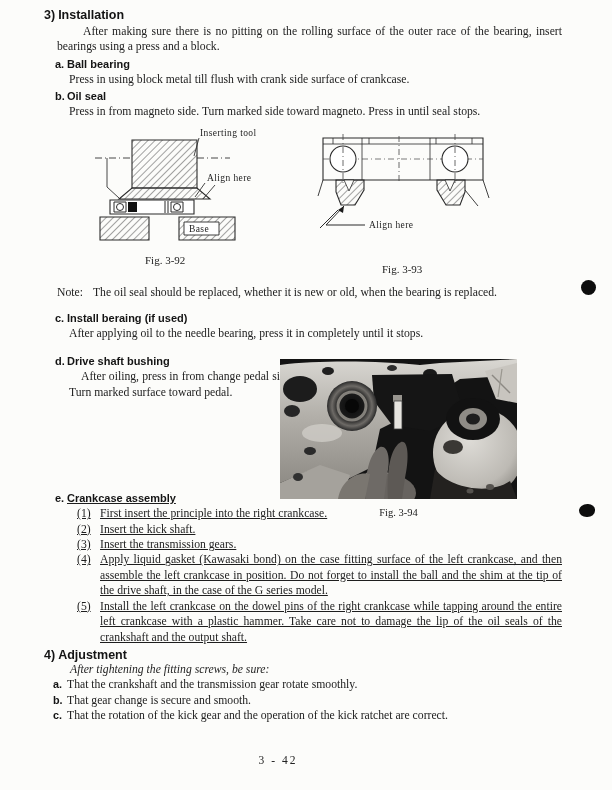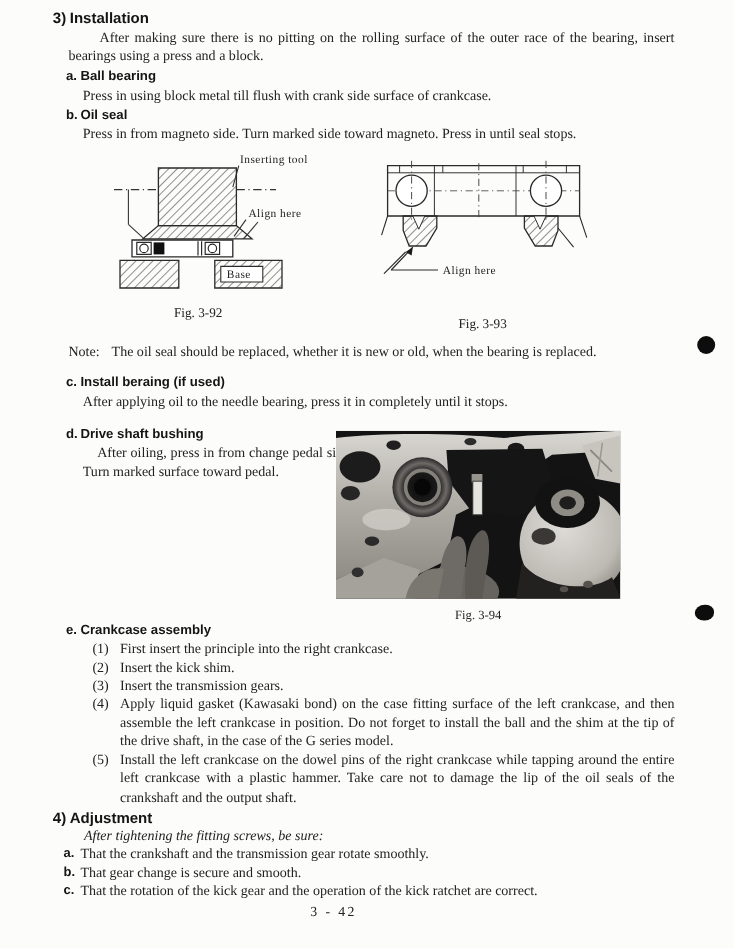--- a/index.html
+++ b/index.html
@@ -17,21 +17,21 @@
   p{margin:0;}
   .body,.sub-body,.step-text,.note,.adj-text{font-size:11.7px;line-height:15.4px;color:#222;}
   .intro{margin-left:13px;text-indent:26px;text-align:justify;margin-top:2px;}
   .sub{margin-left:11px;margin-top:2px;}
   .sub-body{margin-left:14px;text-align:justify;}
   .d-body{width:225px;text-indent:12px;}
   .note{margin-top:9px;margin-left:13px;}
   .note-label{margin-right:10px;}
   .sub-c{margin-top:11px;}
   .sub-d{margin-top:13px;}
-  .sub-e{margin-top:117px;}
+  .sub-e{margin-top:91px;text-decoration:underline;}
   .steps{margin-left:22px;}
   .step{display:flex;}
   .step-num{flex:none;width:23px;font-size:11.7px;line-height:15.4px;}
   .step-text{flex:1;text-align:justify;}
 
   
   .figures-row{display:flex;margin-top:5px;margin-left:48px;}
   .fig{margin:0;padding:0;}
   .fig93{margin-left:18px;margin-top:3px;}
   .fig-caption{font-size:11px;line-height:14px;color:#222;margin-top:2px;}
@@ -189,21 +189,21 @@
       <div class="sub-head">
         <span class="sub-label">e.</span><span>Crankcase assembly</span>
       </div>
       <div class="steps">
         <div class="step">
           <span class="step-num">(1)</span>
           <span class="step-text">First insert the principle into the right crankcase.</span>
         </div>
         <div class="step">
           <span class="step-num">(2)</span>
-          <span class="step-text">Insert the kick shim.</span>
+          <span class="step-text">Insert the kick shaft.</span>
         </div>
         <div class="step">
           <span class="step-num">(3)</span>
           <span class="step-text">Insert the transmission gears.</span>
         </div>
         <div class="step">
           <span class="step-num">(4)</span>
           <span class="step-text">Apply liquid gasket (Kawasaki bond) on the case fitting surface of the left crankcase, and then assemble the left crankcase in position. Do not forget to install the ball and the shim at the tip of the drive shaft, in the case of the G series model.</span>
         </div>
         <div class="step">

